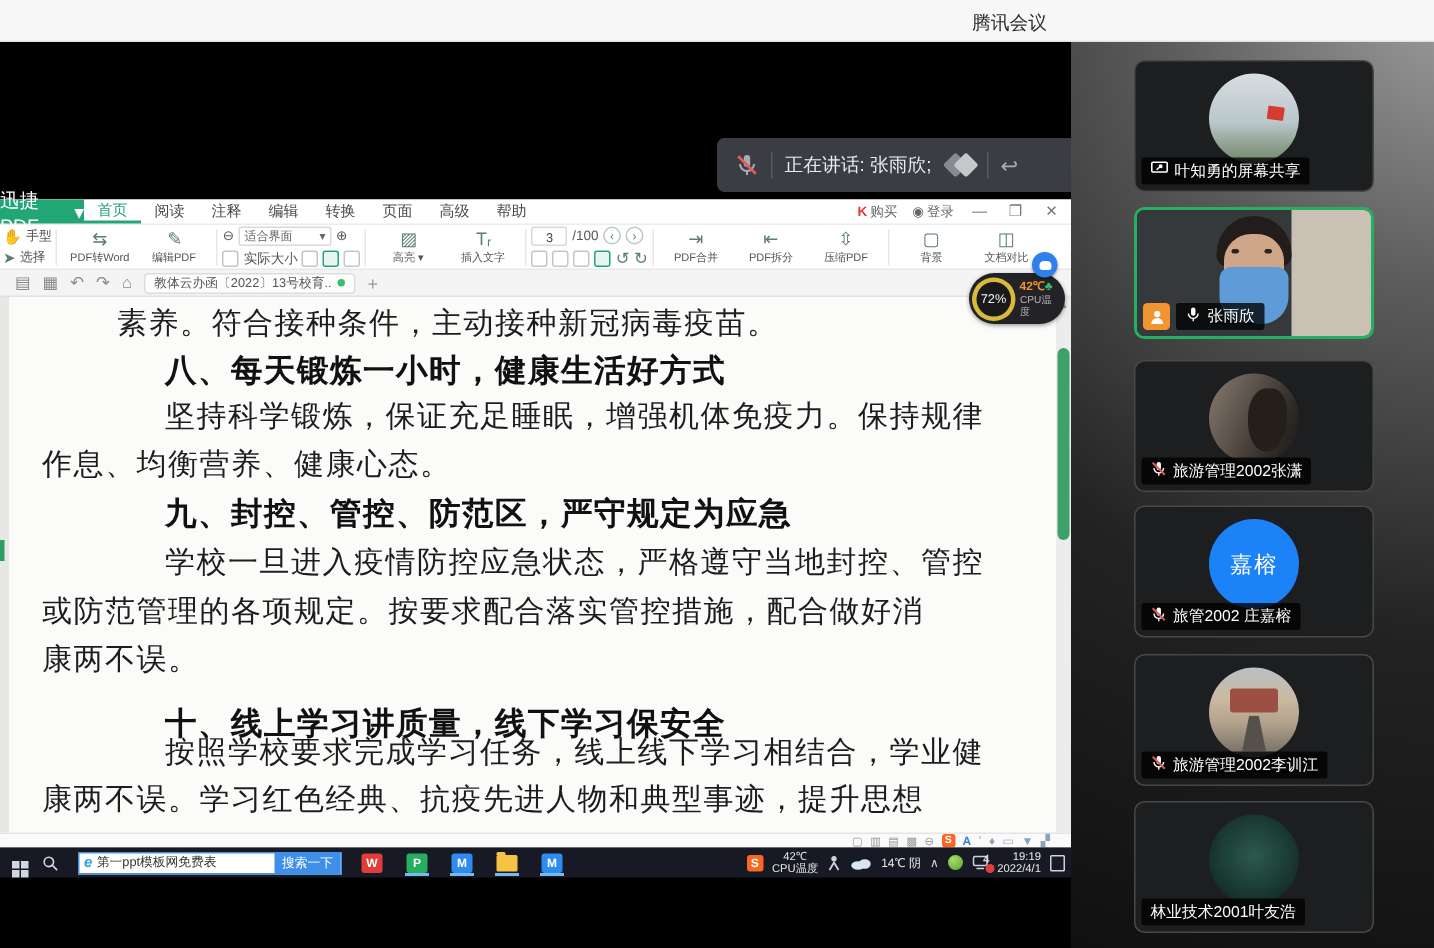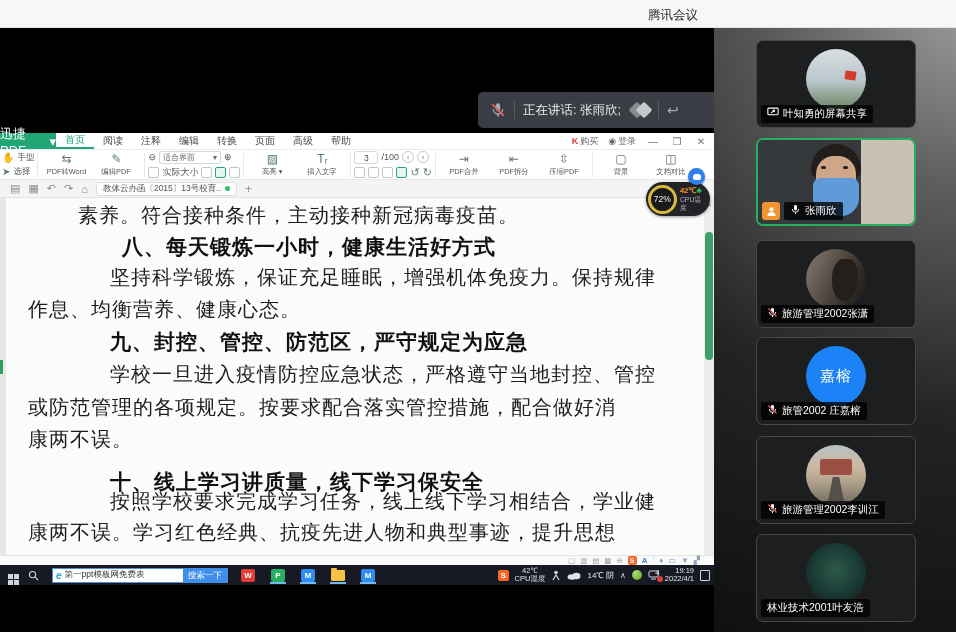--- a/index.html
+++ b/index.html
@@ -320,32 +320,32 @@
           </div>
       </div>
 
       <div id="tabrow" class="abs">
         <span class="qico">▤</span>
         <span class="qico">▦</span>
         <span class="qico">↶</span>
         <span class="qico">↷</span>
         <span class="qico">⌂</span>
         <div id="filetab">
-          <span>教体云办函〔2015〕13号校育..</span>
+          <span>教体云办函〔2022〕13号校育..</span>
           <span class="dot"></span>
         </div>
         <span id="newtab">+</span>
       </div>
 
       <div id="docarea" class="abs">
         <div id="leftstrip" class="abs"></div>
         <div id="greenmark" class="abs"></div>
         <div id="docpage" class="abs">
           <div class="docline" style="left:72px;  top:4px;">素养。符合接种条件，主动接种新冠病毒疫苗。</div>
-          <div class="docline hd" style="left:116px; top:35px;">八、每天锻炼一小时，健康生活好方式</div>
+          <div class="docline hd" style="left:104px; top:35px;">八、每天锻炼一小时，健康生活好方式</div>
           <div class="docline" style="left:104px; top:66px;">坚持科学锻炼，保证充足睡眠，增强机体免疫力。保持规律</div>
           <div class="docline" style="left:22px;  top:98px;">作息、均衡营养、健康心态。</div>
           <div class="docline hd" style="left:104px; top:130px;">九、封控、管控、防范区，严守规定为应急</div>
           <div class="docline" style="left:22px;  top:196px;">或防范管理的各项规定。按要求配合落实管控措施，配合做好消</div>
           <div class="docline" style="left:104px; top:163px;">学校一旦进入疫情防控应急状态，严格遵守当地封控、管控</div>
           <div class="docline" style="left:22px;  top:228px;">康两不误。</div>
           <div class="docline hd" style="left:104px; top:258px;margin-top:12px;">十、线上学习讲质量，线下学习保安全</div>
           <div class="docline" style="left:104px; top:290px;">按照学校要求完成学习任务，线上线下学习相结合，学业健</div>
           <div class="docline" style="left:22px;  top:321px;">康两不误。学习红色经典、抗疫先进人物和典型事迹，提升思想</div>
         </div>

